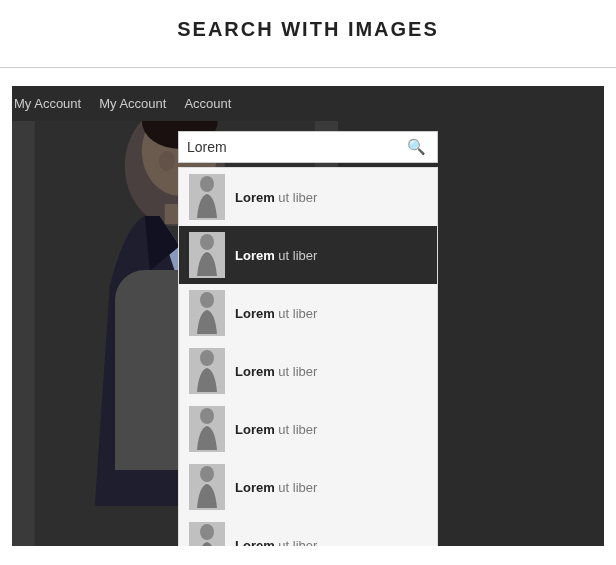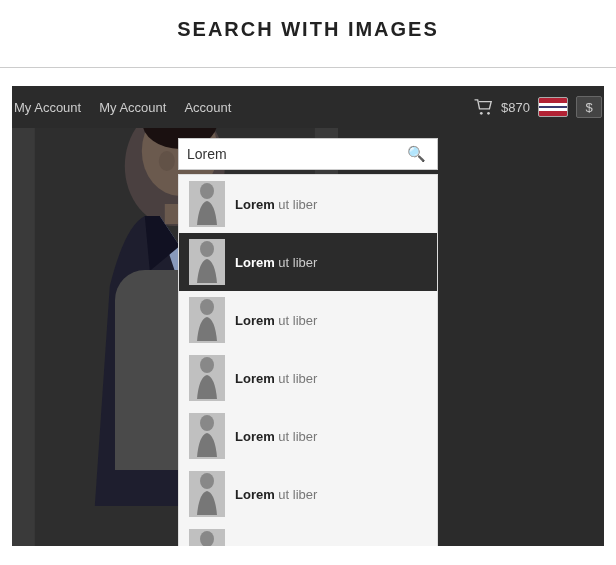--- a/index.html
+++ b/index.html
@@ -252,32 +252,20 @@
       <path d="M205 335 Q215 345 208 360 L195 358 Q195 345 198 335 Z" fill="#6b5a4e"></path>
     </svg>
   </div>
 
   <div class="top-nav">
     <div class="top-nav-links">
       <a>My Account</a>
       <a>My Account</a>
       <a>Account</a>
     </div>
-    <div class="top-nav-right">
-      <button class="cart-btn">
-        <svg class="cart-icon" viewBox="0 0 24 20" fill="none" stroke="#ccc" stroke-width="1.5">
-          <path d="M2 2h3l2 10h11l2-8H7" stroke-linecap="round"></path>
-          <circle cx="9" cy="17" r="1.5" fill="#ccc" stroke="none"></circle>
-          <circle cx="17" cy="17" r="1.5" fill="#ccc" stroke="none"></circle>
-        </svg>
-        <span>$870</span>
-      </button>
-      <div class="flag-btn"></div>
-      <div class="dollar-btn">$</div>
-    </div>
   </div>
 
   <div class="search-bar-wrap">
     <div class="search-input-wrap">
       <input class="search-input" type="text" value="Lorem" placeholder="Search..." style="">
       <button class="search-btn">
         <span>🔍</span>
       </button>
     </div>
 

